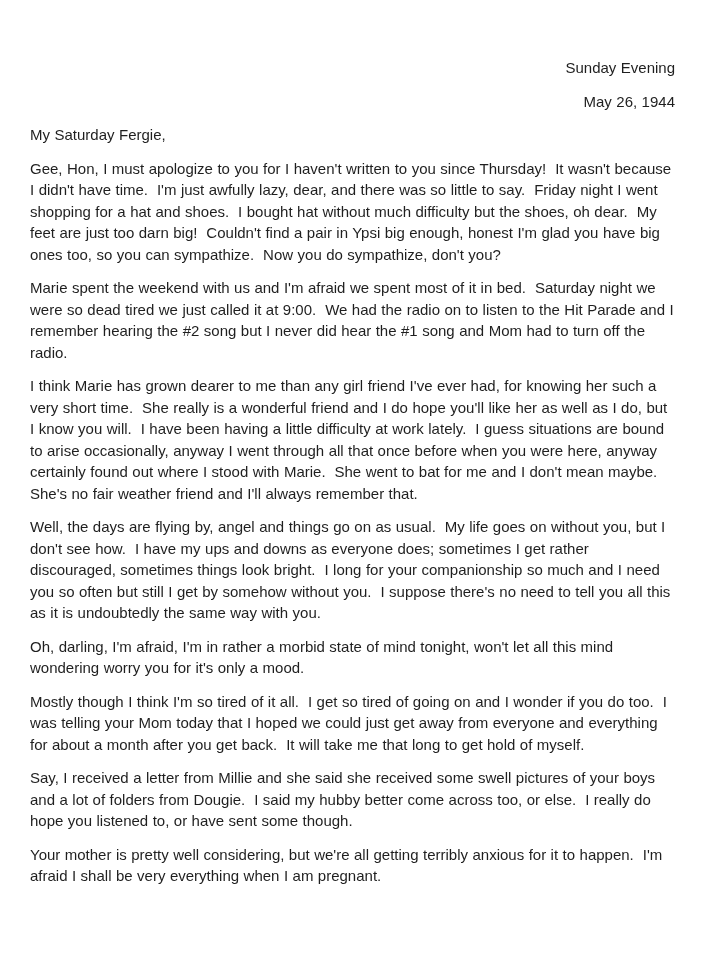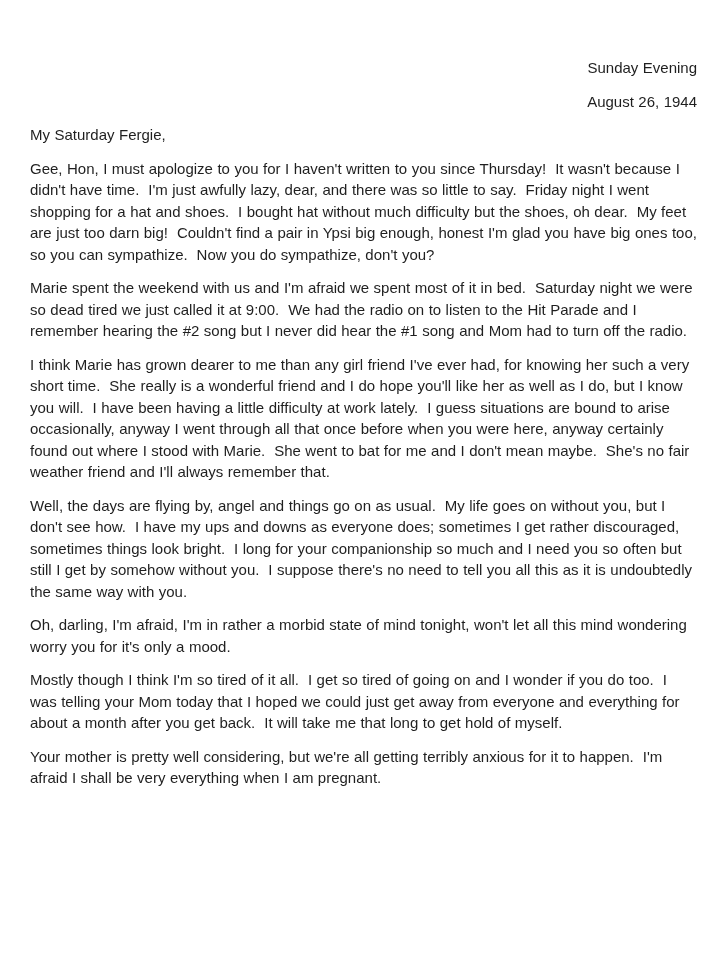--- a/index.html
+++ b/index.html
@@ -6,21 +6,21 @@
     margin: 0;
     padding: 0;
     background: #ffffff;
   }
   .page {
     position: relative;
     width: 720px;
     height: 960px;
     box-sizing: border-box;
     background: #ffffff;
-    padding: 57px 23px 0 30px;
+    padding: 57px 45px 0 30px;
     font-family: "Liberation Sans", "DejaVu Sans", sans-serif;
     font-size: 15px;
     line-height: 21.5px;
     color: #1f1f1f;
     overflow: hidden;
   }
   .page p {
     margin: 0 0 12px 0;
     white-space: pre-wrap;       
     word-spacing: 0.02em;
@@ -30,22 +30,23 @@
   }
   .salutation {
     margin-bottom: 13px;
   }
 </style>
 </head>
 <body>
 
 <div class="page">
   <p class="dateline">Sunday Evening</p>
-  <p class="dateline">August 26, 1944</p>
+  <p class="dateline">May 26, 1944</p>
   <p class="salutation">My Saturday Fergie,</p>
   <p>Gee, Hon, I must apologize to you for I haven't written to you since Thursday!  It wasn't because I didn't have time.  I'm just awfully lazy, dear, and there was so little to say.  Friday night I went shopping for a hat and shoes.  I bought hat without much difficulty but the shoes, oh dear.  My feet are just too darn big!  Couldn't find a pair in Ypsi big enough, honest I'm glad you have big ones too, so you can sympathize.  Now you do sympathize, don't you?</p>
   <p>Marie spent the weekend with us and I'm afraid we spent most of it in bed.  Saturday night we were so dead tired we just called it at 9:00.  We had the radio on to listen to the Hit Parade and I remember hearing the #2 song but I never did hear the #1 song and Mom had to turn off the radio.</p>
   <p>I think Marie has grown dearer to me than any girl friend I've ever had, for knowing her such a very short time.  She really is a wonderful friend and I do hope you'll like her as well as I do, but I know you will.  I have been having a little difficulty at work lately.  I guess situations are bound to arise occasionally, anyway I went through all that once before when you were here, anyway certainly found out where I stood with Marie.  She went to bat for me and I don't mean maybe.  She's no fair weather friend and I'll always remember that.</p>
   <p>Well, the days are flying by, angel and things go on as usual.  My life goes on without you, but I don't see how.  I have my ups and downs as everyone does; sometimes I get rather discouraged, sometimes things look bright.  I long for your companionship so much and I need you so often but still I get by somehow without you.  I suppose there's no need to tell you all this as it is undoubtedly the same way with you.</p>
   <p>Oh, darling, I'm afraid, I'm in rather a morbid state of mind tonight, won't let all this mind wondering worry you for it's only a mood.</p>
   <p>Mostly though I think I'm so tired of it all.  I get so tired of going on and I wonder if you do too.  I was telling your Mom today that I hoped we could just get away from everyone and everything for about a month after you get back.  It will take me that long to get hold of myself.</p>
+  <p>Say, I received a letter from Millie and she said she received some swell pictures of your boys and a lot of folders from Dougie.  I said my hubby better come across too, or else.  I really do hope you listened to, or have sent some though.</p>
   <p>Your mother is pretty well considering, but we're all getting terribly anxious for it to happen.  I'm afraid I shall be very everything when I am pregnant.</p>
 </div>
 
 </body></html>

